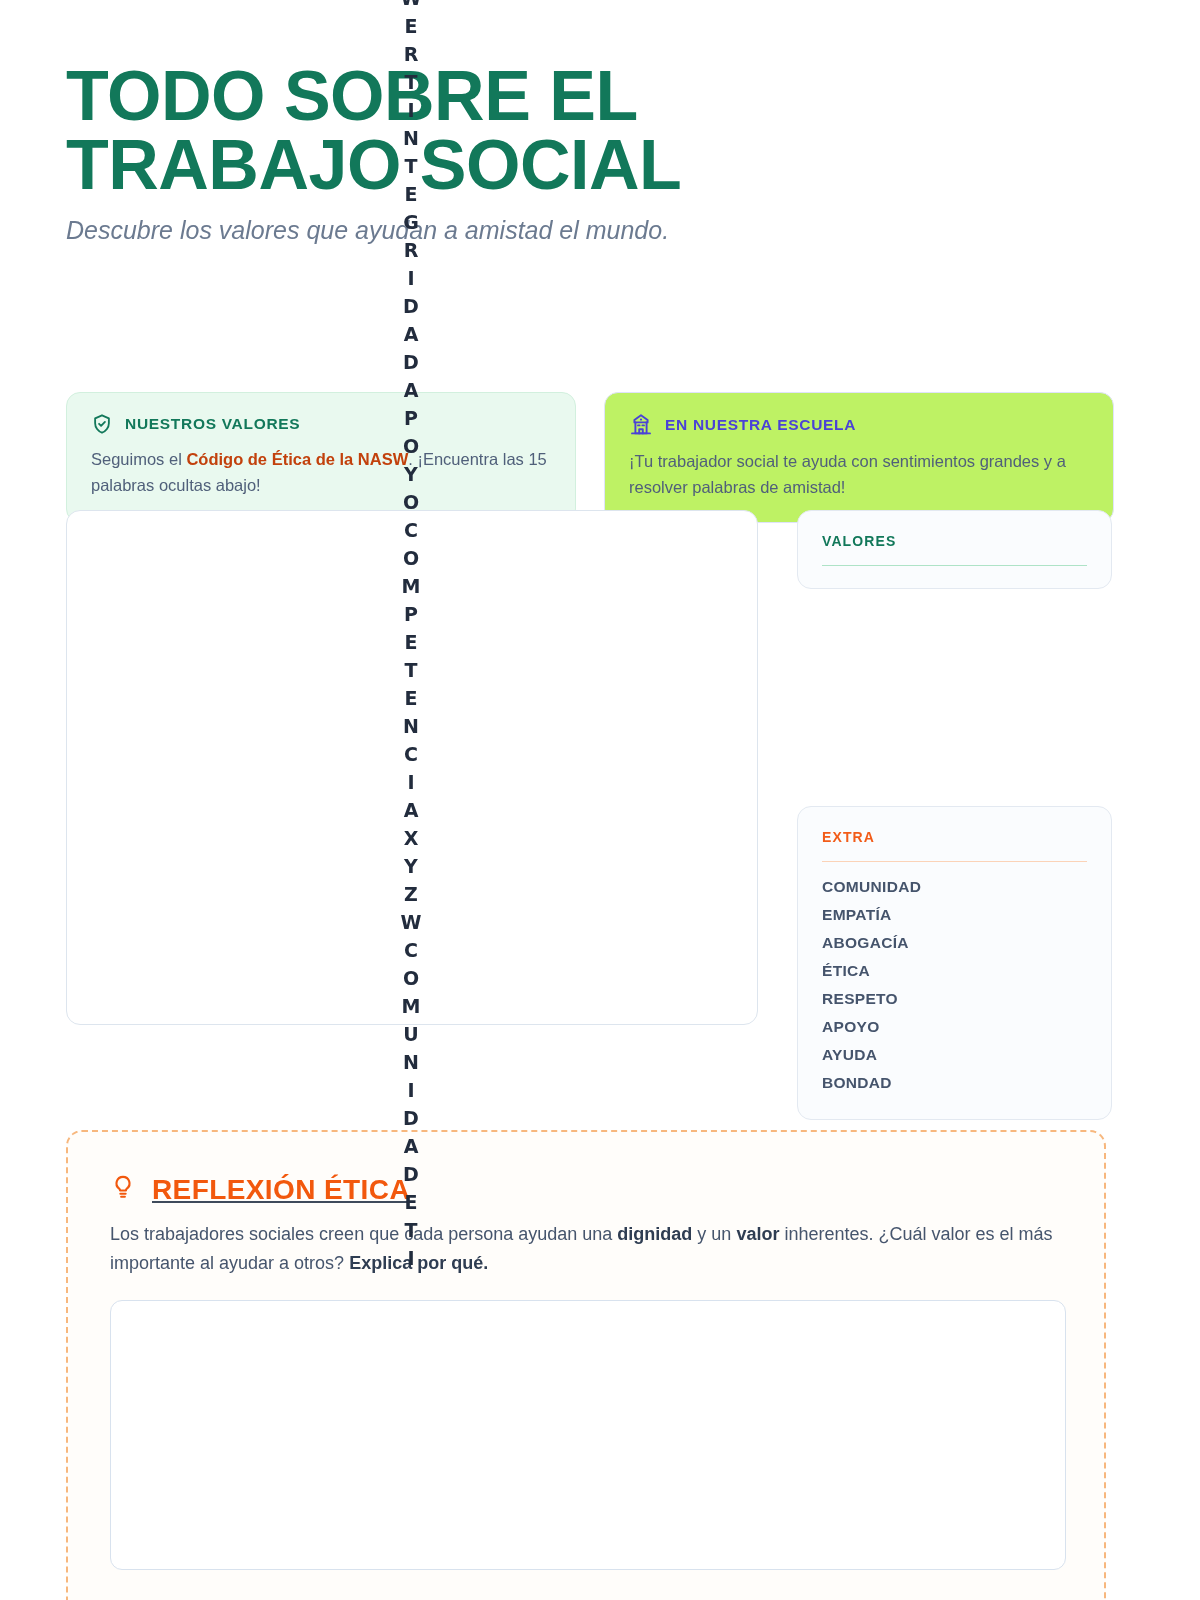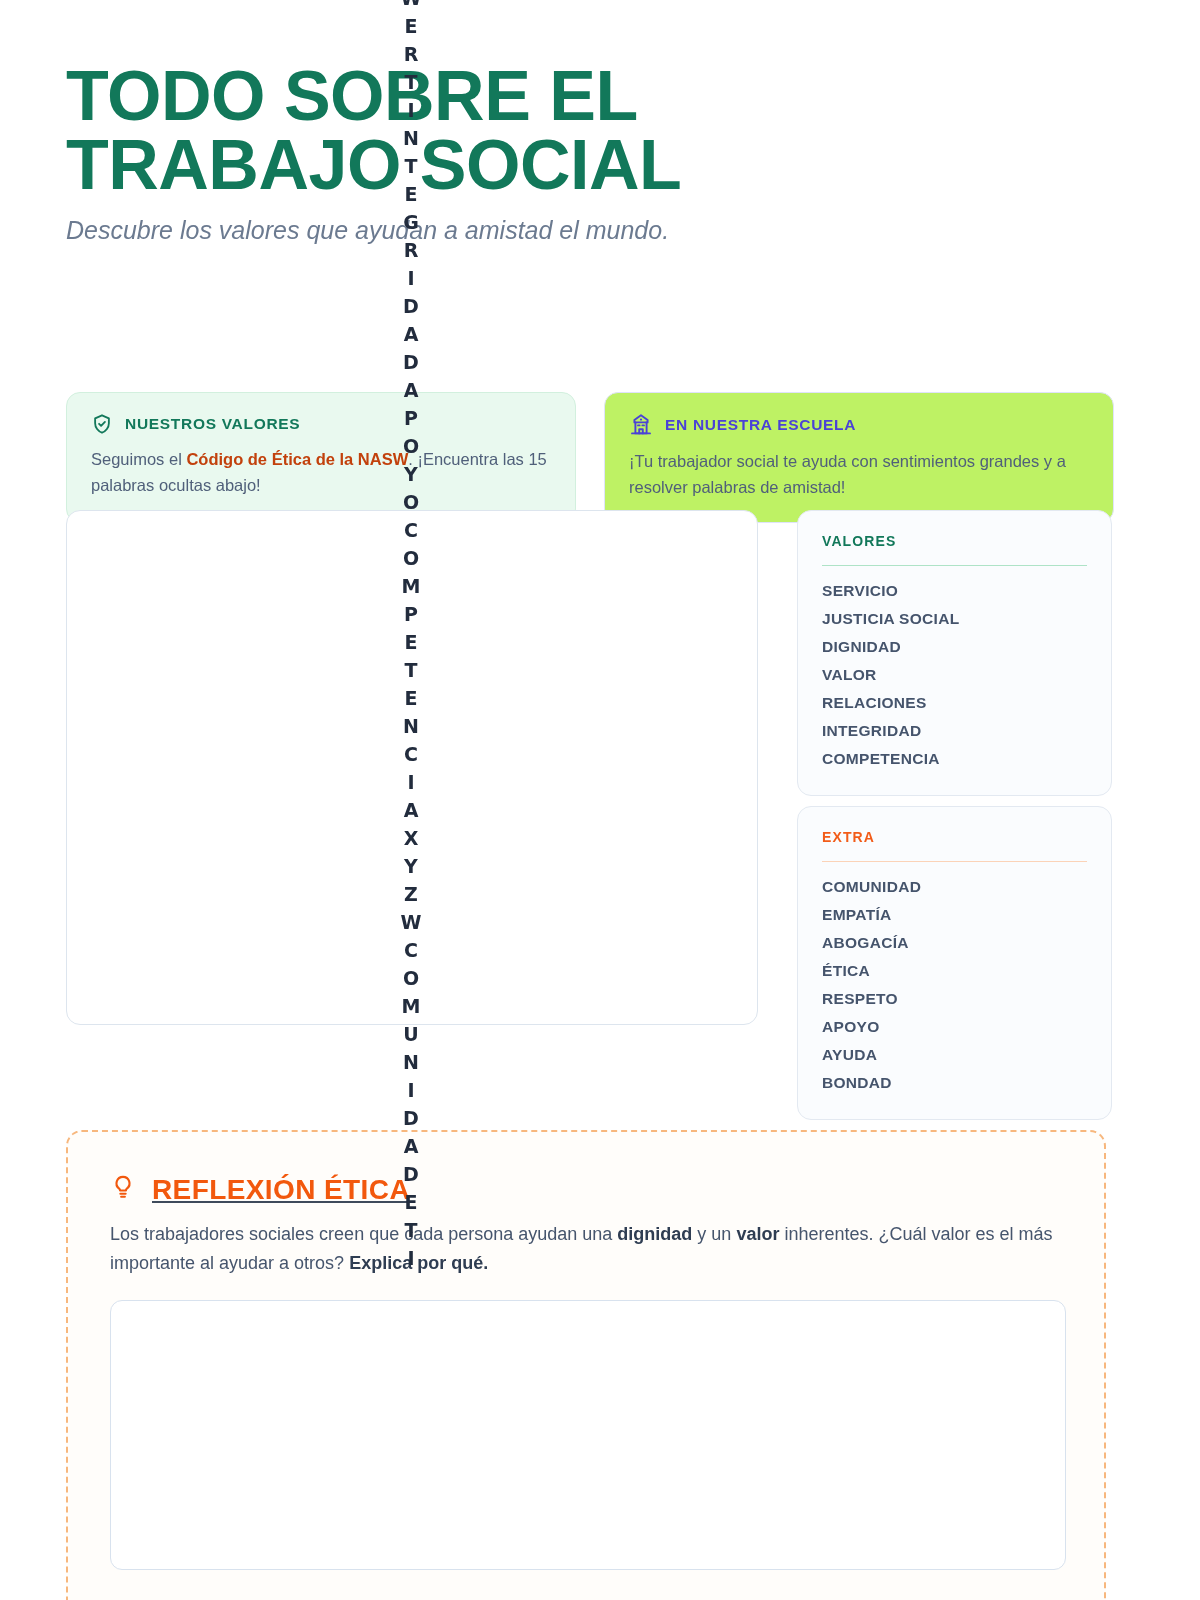--- a/index.html
+++ b/index.html
@@ -338,29 +338,20 @@
       <div class="cell">D</div>
       <div class="cell">A</div>
       <div class="cell">D</div>
       <div class="cell">E</div>
       <div class="cell">T</div>
       <div class="cell">I</div>
     </div>
 
   <div class="wordlist values-list">
     <div class="wl-title">VALORES</div>
-    <div class="wl-items" id="wl-0">
-        <div class="wl-item">SERVICIO</div>
-        <div class="wl-item">JUSTICIA SOCIAL</div>
-        <div class="wl-item">DIGNIDAD</div>
-        <div class="wl-item">VALOR</div>
-        <div class="wl-item">RELACIONES</div>
-        <div class="wl-item">INTEGRIDAD</div>
-        <div class="wl-item">COMPETENCIA</div>
-      </div>
   </div>
 
   <div class="wordlist extra-list">
     <div class="wl-title">EXTRA</div>
     <div class="wl-items" id="wl-1">
         <div class="wl-item">COMUNIDAD</div>
         <div class="wl-item">EMPATÍA</div>
         <div class="wl-item">ABOGACÍA</div>
         <div class="wl-item">ÉTICA</div>
         <div class="wl-item">RESPETO</div>

